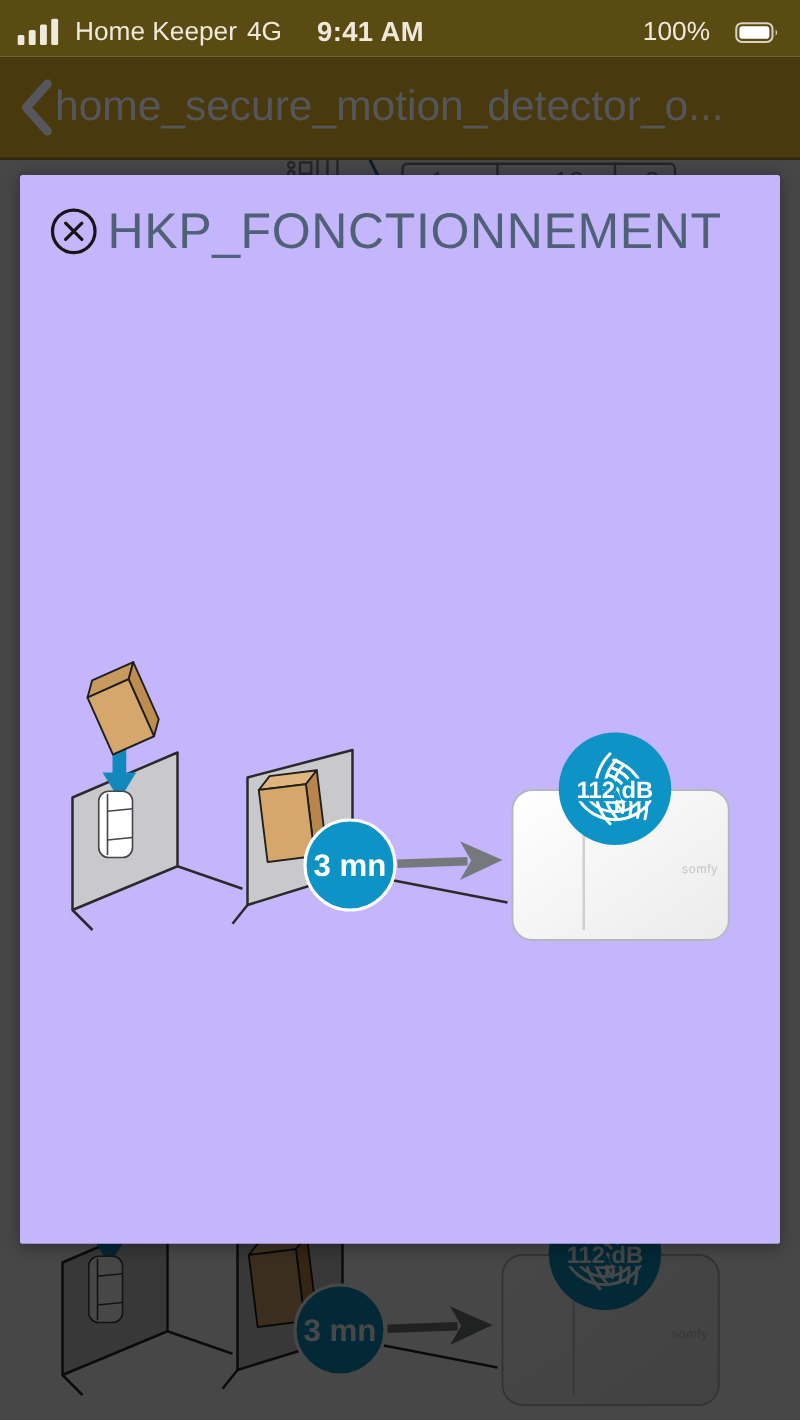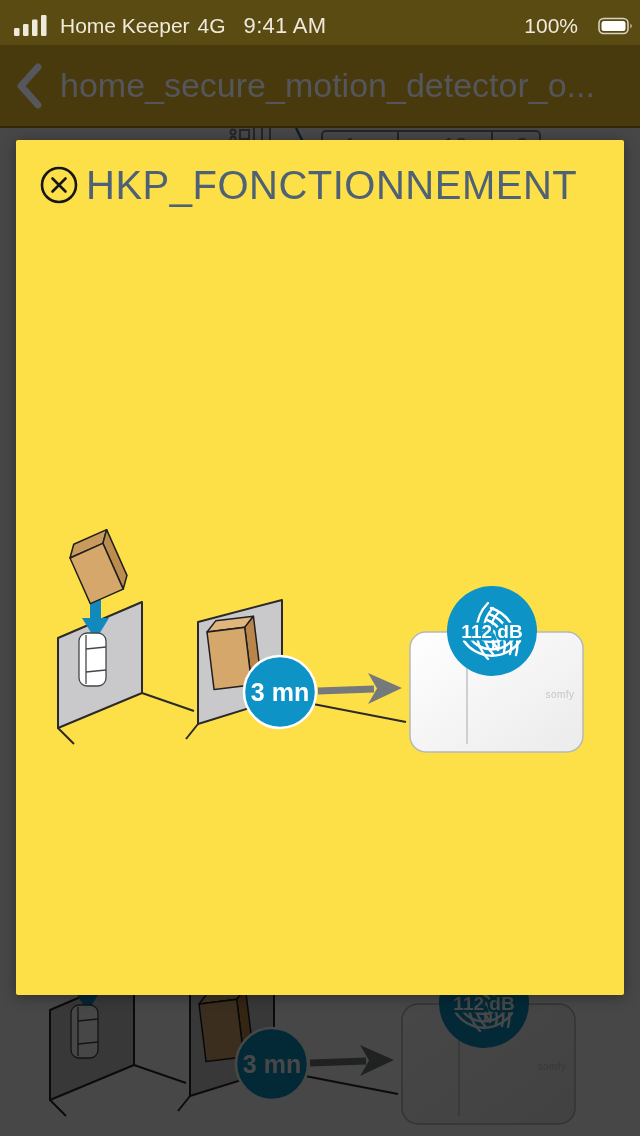--- a/index.html
+++ b/index.html
@@ -10,43 +10,43 @@
   }
   
   .underlay{position:absolute;top:128px;left:0;right:0;bottom:0;background:#ffffff;z-index:1;}
   .strip-art{position:absolute;top:0;left:0;}
   .bg-illustration{position:absolute;top:754px;left:8px;}
   .dim-overlay{position:absolute;top:128px;left:0;right:0;bottom:0;background:rgba(0,0,0,0.72);z-index:5;}
 
   
   .status-bar{
     position:absolute;top:0;left:0;width:640px;height:45px;background:#5a4b13;
-    display:flex;align-items:center;padding:6px 4px 0 14px;box-sizing:border-box;
+    display:flex;align-items:center;padding:6px 14px 0 14px;box-sizing:border-box;
     color:#efe9db;z-index:20;
   }
   .sb-carrier{font-size:21px;margin-left:8px;}
   .sb-network{font-size:21px;margin-left:8px;}
-  .sb-time{font-size:22px;font-weight:400;margin-left:18px;letter-spacing:.3px;}
+  .sb-time{font-size:22px;font-weight:700;margin-left:28px;letter-spacing:.3px;}
   .sb-spacer{flex:1;}
   .sb-batt-pct{font-size:21px;margin-right:20px;}
 
   
   .nav-bar{
     position:absolute;top:45px;left:0;width:640px;height:83px;background:#483a0d;
     display:flex;align-items:center;box-sizing:border-box;padding:0 14px;
     border-bottom:2px solid rgba(0,0,0,0.3);z-index:20;
   }
   .nav-title{
-    margin-left:16px;font-size:34px;color:#54565b;white-space:nowrap;
+    margin-left:0;font-size:34px;color:#54565b;white-space:nowrap;
     overflow:hidden;max-width:560px;
   }
 
   
   .modal{
-    position:absolute;top:140px;left:16px;width:608px;height:855px;background:#fde047;
+    position:absolute;top:140px;left:16px;width:608px;height:855px;background:#c4b5fd;
     border-radius:2px;z-index:10;box-shadow:0 2px 14px rgba(0,0,0,0.35);
   }
   .modal-header{position:absolute;top:25px;left:24px;display:flex;align-items:center;gap:8px;}
   .modal-title{
     margin:0;font-size:40px;font-weight:400;color:#4e6176;letter-spacing:.5px;line-height:1;
   }
   .close-btn{cursor:pointer;flex:0 0 auto;}
   .modal-illustration{position:absolute;top:370px;left:0;}
 
   svg text{font-family:"Liberation Sans",sans-serif;}

